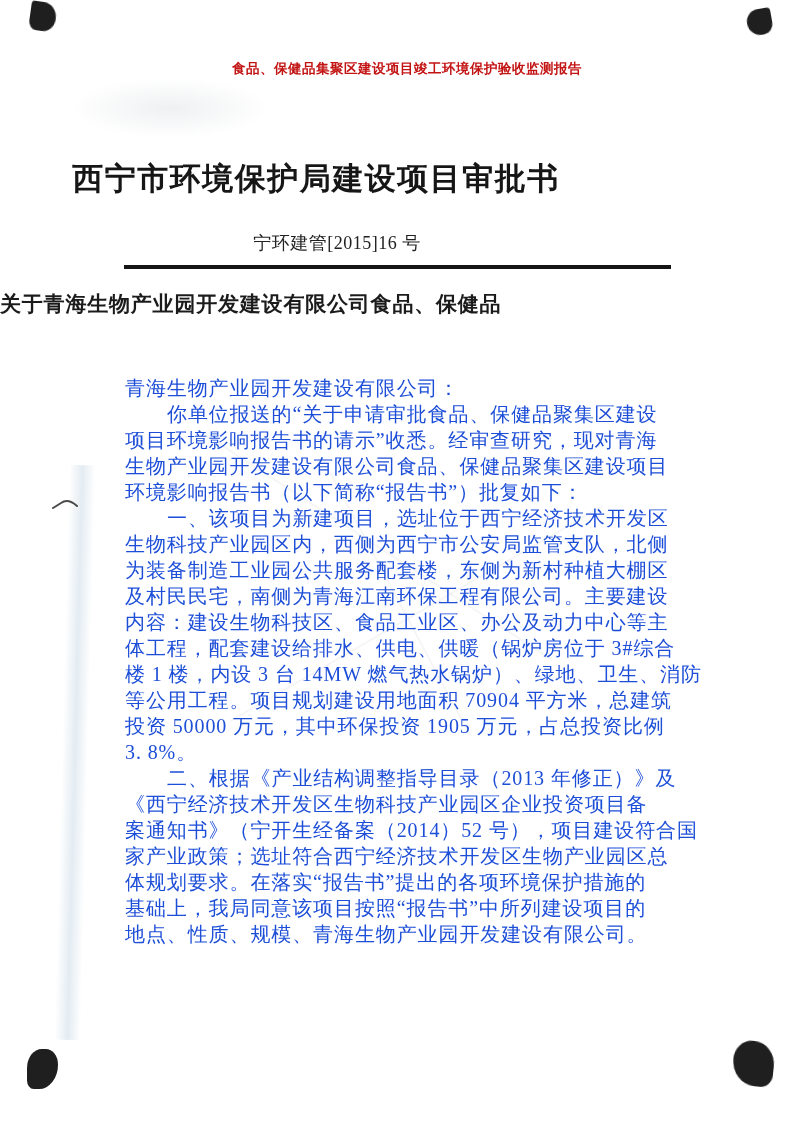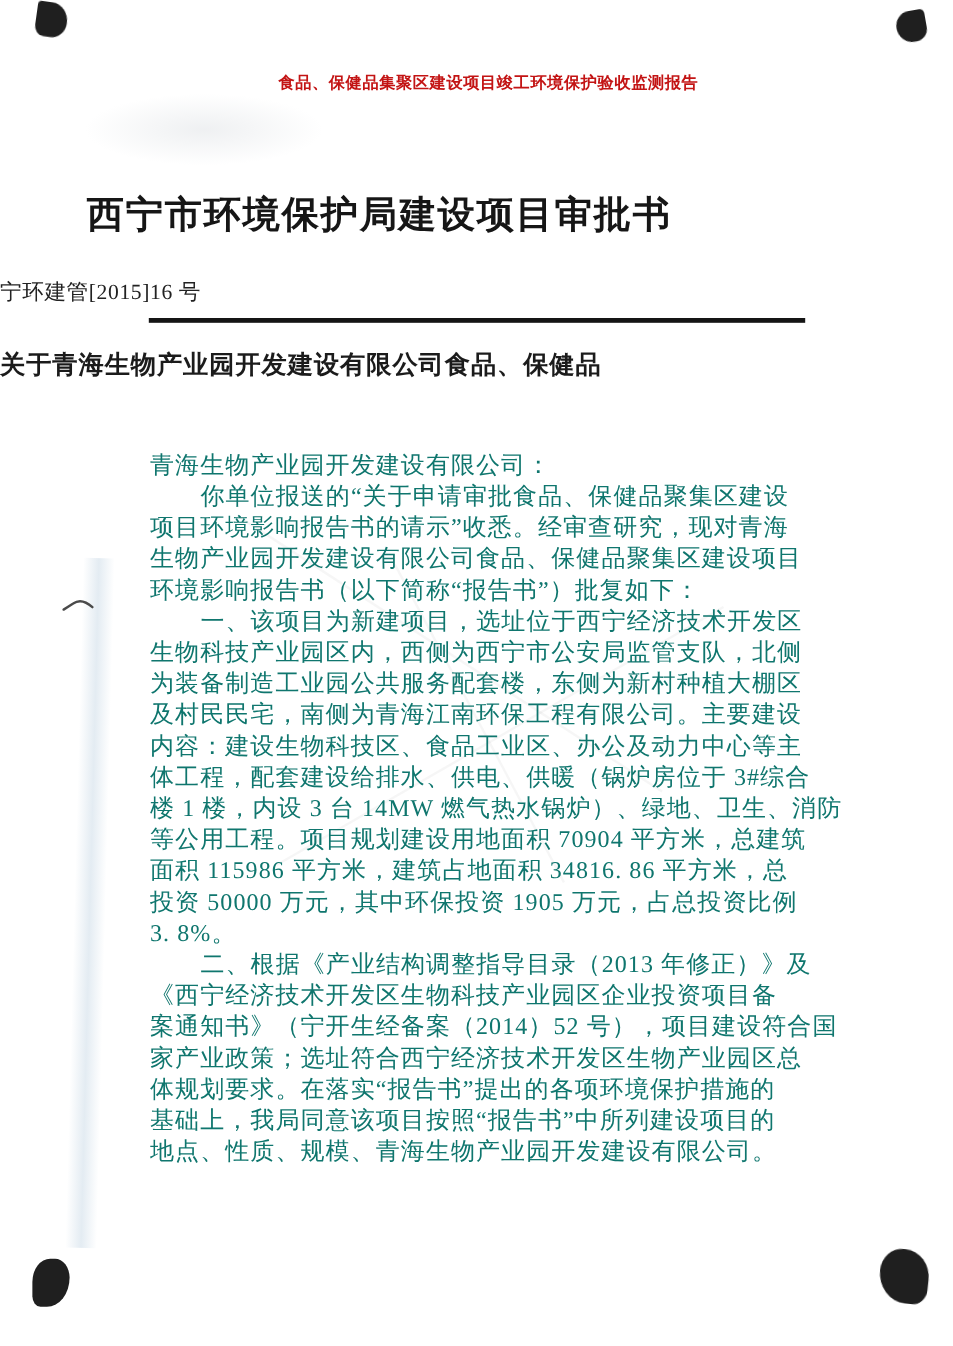--- a/index.html
+++ b/index.html
@@ -18,36 +18,37 @@
     font-family:"Liberation Sans", sans-serif;
   }
   .title{
     position:absolute; top:158px; left:0; width:632px; margin:0;
     text-align:center;
     font-size:31px; font-weight:700; letter-spacing:1.5px;
     color:#161616;
   }
   .doc-number{
     position:absolute; top:231px; left:0; width:674px;
+    text-align:center;
     font-size:18px; letter-spacing:0.5px; color:#222;
   }
   .rule{
     position:absolute; top:265px; left:124px; width:547px; height:4px;
     background:#151515;
   }
   .subtitle{
     position:absolute; top:287px; left:0; width:794px;
     text-align:left;
     font-size:21px; font-weight:700; line-height:34px;
     letter-spacing:0.8px; color:#1b1b1b;
   }
   .doc-body{
     position:absolute; top:375px; left:125px; width:552px;
     font-size:20px; line-height:26px; letter-spacing:0.9px;
-    color:#0f766e;
+    color:#1d4ed8;
   }
   .bl{white-space:nowrap;}
   .bl.indent{padding-left:42px;}
   
   .corner{position:absolute; background:#1f1f1f; filter:blur(0.6px);}
   .corner.tl{left:30px;  top:2px;    width:26px; height:29px; border-radius:15% 70% 60% 40%; transform:rotate(8deg);}
   .corner.tr{left:747px; top:9px;    width:25px; height:26px; border-radius:60% 20% 50% 65%; transform:rotate(-10deg);}
   .corner.bl{left:27px;  top:1049px; width:31px; height:40px; border-radius:55% 45% 70% 25%;}
   .corner.br{left:733px; top:1041px; width:41px; height:45px; border-radius:45% 55% 30% 60%; transform:rotate(6deg);}
   .arc-mark{position:absolute; left:51px; top:497px;}
@@ -97,21 +98,20 @@
       <div class="bl">生物产业园开发建设有限公司食品、保健品聚集区建设项目</div>
       <div class="bl">环境影响报告书（以下简称“报告书”）批复如下：</div>
       <div class="bl indent">一、该项目为新建项目，选址位于西宁经济技术开发区</div>
       <div class="bl">生物科技产业园区内，西侧为西宁市公安局监管支队，北侧</div>
       <div class="bl">为装备制造工业园公共服务配套楼，东侧为新村种植大棚区</div>
       <div class="bl">及村民民宅，南侧为青海江南环保工程有限公司。主要建设</div>
       <div class="bl">内容：建设生物科技区、食品工业区、办公及动力中心等主</div>
       <div class="bl">体工程，配套建设给排水、供电、供暖（锅炉房位于 3#综合</div>
       <div class="bl">楼 1 楼，内设 3 台 14MW 燃气热水锅炉）、绿地、卫生、消防</div>
       <div class="bl">等公用工程。项目规划建设用地面积 70904 平方米，总建筑</div>
-      <div class="bl">面积 115986 平方米，建筑占地面积 34816. 86 平方米，总</div>
       <div class="bl">投资 50000 万元，其中环保投资 1905 万元，占总投资比例</div>
       <div class="bl">3. 8%。</div>
       <div class="bl indent">二、根据《产业结构调整指导目录（2013 年修正）》及</div>
       <div class="bl">《西宁经济技术开发区生物科技产业园区企业投资项目备</div>
       <div class="bl">案通知书》（宁开生经备案（2014）52 号），项目建设符合国</div>
       <div class="bl">家产业政策；选址符合西宁经济技术开发区生物产业园区总</div>
       <div class="bl">体规划要求。在落实“报告书”提出的各项环境保护措施的</div>
       <div class="bl">基础上，我局同意该项目按照“报告书”中所列建设项目的</div>
       <div class="bl">地点、性质、规模、青海生物产业园开发建设有限公司。</div>
     </div>

